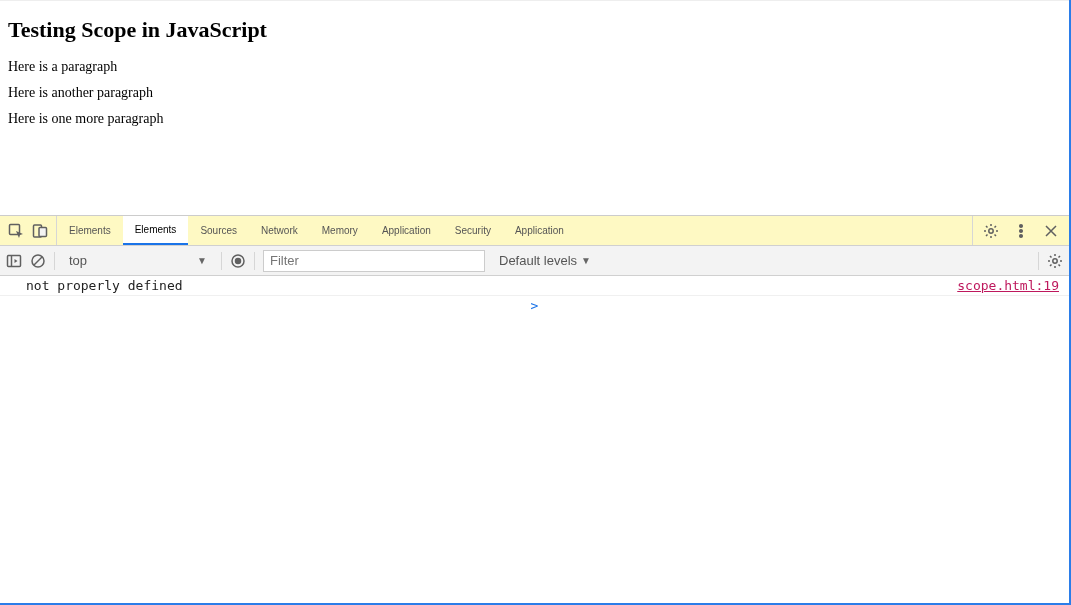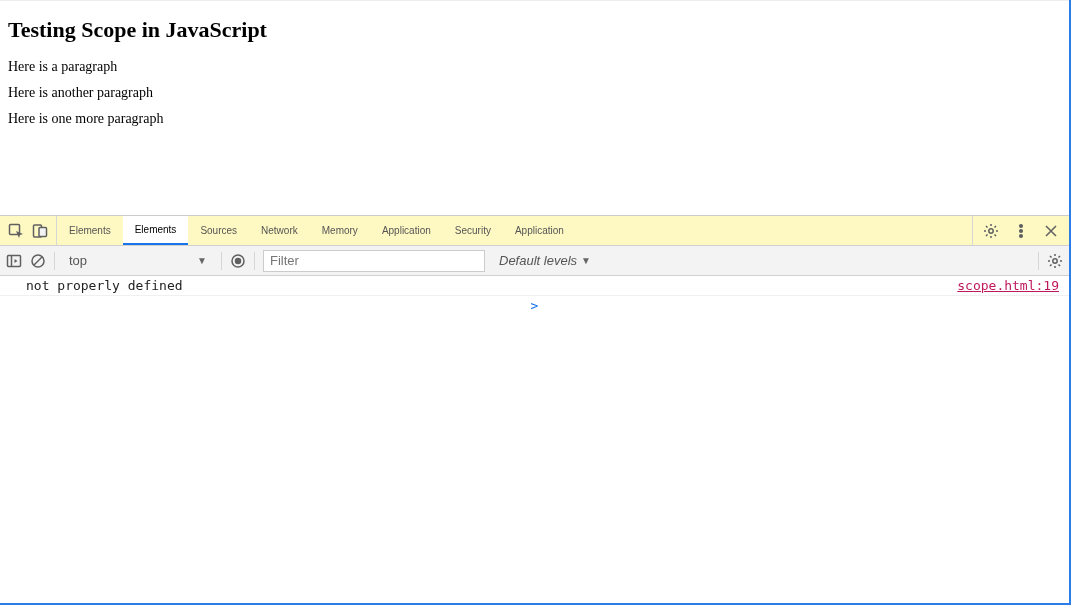--- a/index.html
+++ b/index.html
@@ -123,21 +123,20 @@
     padding: 10px 6px;
     font-size: 13px;
     color: #a21caf;
   }
   .levels-select {
     display: flex;
     align-items: center;
     gap: 4px;
     cursor: pointer;
     padding: 0 6px;
-    font-style: italic;
   }
   .levels-select .chev { font-size: 10px; color: #666; }
 
   .console-body {
     flex: 1;
     background: #fff;
     overflow: auto;
     font-family: Menlo, Consolas, monospace;
     font-size: 13px;
     text-align: center;

